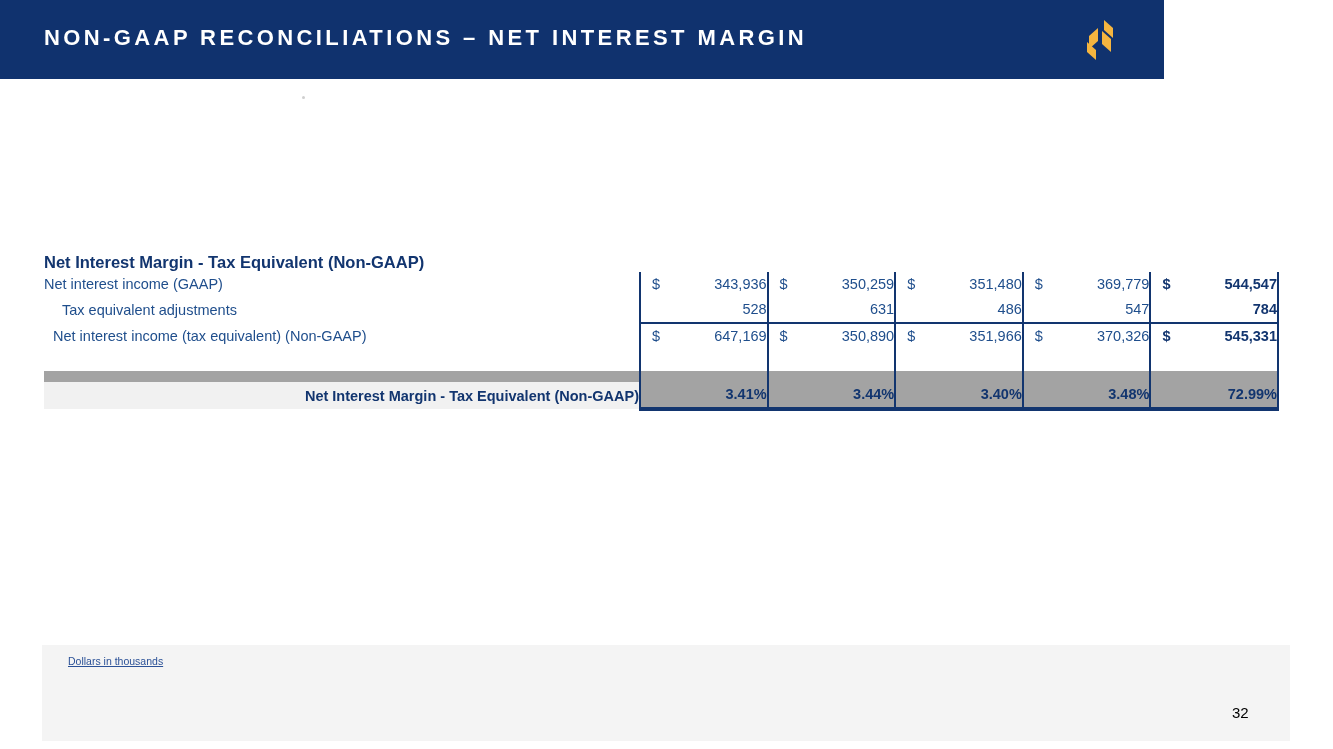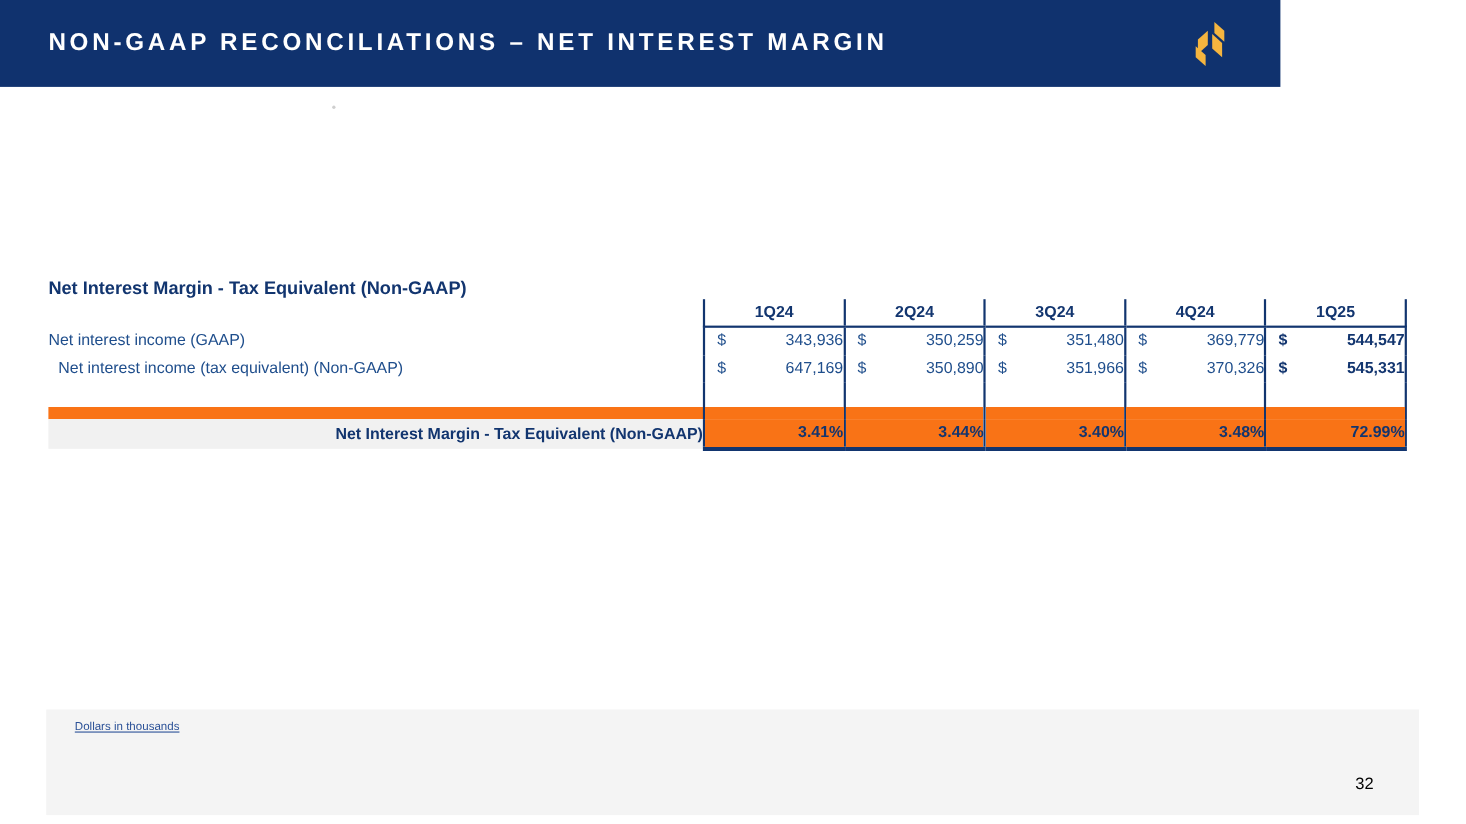--- a/index.html
+++ b/index.html
@@ -138,21 +138,21 @@
   
   tr.rule-under-head > td.num,
   tr.rule-under-head > td.colhead { border-bottom: 2px solid #12356F; }
   td.botline { border-bottom: 2px solid #12356F; }
   td.thickbot { border-bottom: 4px solid #12356F; }
 
   tr.spacer td { height: 22px; }
   tr.spacer2 td { height: 11px; }
 
   
-  tr.hilite td { background: #f97316; }
+  tr.hilite td { background: #a3a3a3; }
   tr.hilite td.lbl.total { background: #F1F1F1; }
 
   
   .footer-band {
     position: absolute;
     left: 42px;
     top: 645px;
     width: 1248px;
     height: 96px;
     background: #F4F4F4;
@@ -197,38 +197,38 @@
   <colgroup>
     <col class="c-label">
         <col class="c-num">
         <col class="c-num">
         <col class="c-num">
         <col class="c-num">
         <col class="c-num">
   </colgroup>
   <tbody>
 
-    <tr class="rule-under-head">
-      <td class="lbl"></td>
-      <td class="colhead">1Q24</td>
-      <td class="colhead">2Q24</td>
-      <td class="colhead">3Q24</td>
-      <td class="colhead">4Q24</td>
-      <td class="colhead last">1Q25</td>
-    </tr>
 
     <tr>
       <td class="lbl">Net interest income (GAAP)</td>
       <td class="num"><span class="cur">$</span><span>343,936</span></td>
       <td class="num"><span class="cur">$</span><span>350,259</span></td>
       <td class="num"><span class="cur">$</span><span>351,480</span></td>
       <td class="num"><span class="cur">$</span><span>369,779</span></td>
       <td class="num b last"><span class="cur">$</span><span>544,547</span></td>
     </tr>
 
+    <tr>
+      <td class="lbl ind1">Tax equivalent adjustments</td>
+      <td class="num botline"><span>528</span></td>
+      <td class="num botline"><span>631</span></td>
+      <td class="num botline"><span>486</span></td>
+      <td class="num botline"><span>547</span></td>
+      <td class="num b botline last"><span>784</span></td>
+    </tr>
 
     <tr>
       <td class="lbl ind2">Net interest income (tax equivalent) (Non-GAAP)</td>
       <td class="num"><span class="cur">$</span><span>647,169</span></td>
       <td class="num"><span class="cur">$</span><span>350,890</span></td>
       <td class="num"><span class="cur">$</span><span>351,966</span></td>
       <td class="num"><span class="cur">$</span><span>370,326</span></td>
       <td class="num b last"><span class="cur">$</span><span>545,331</span></td>
     </tr>
 

